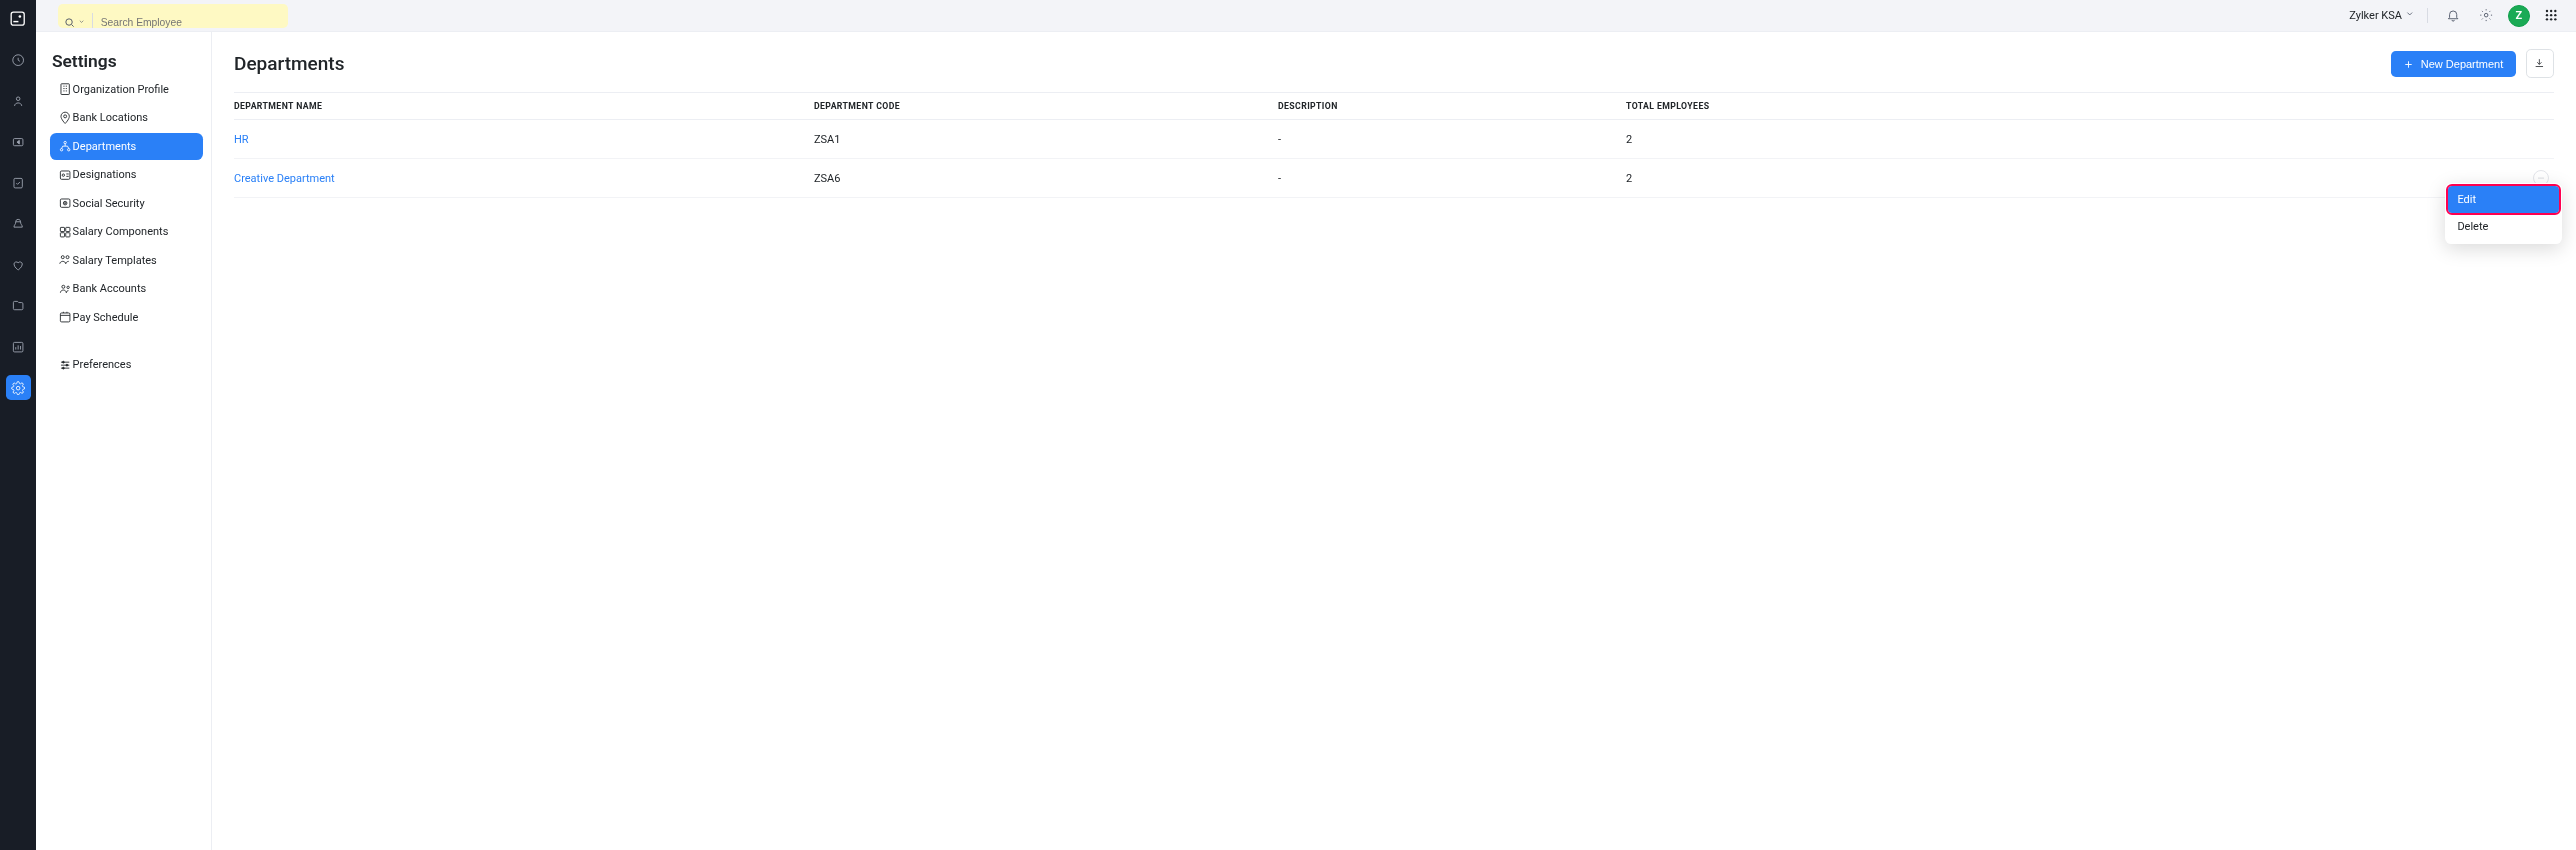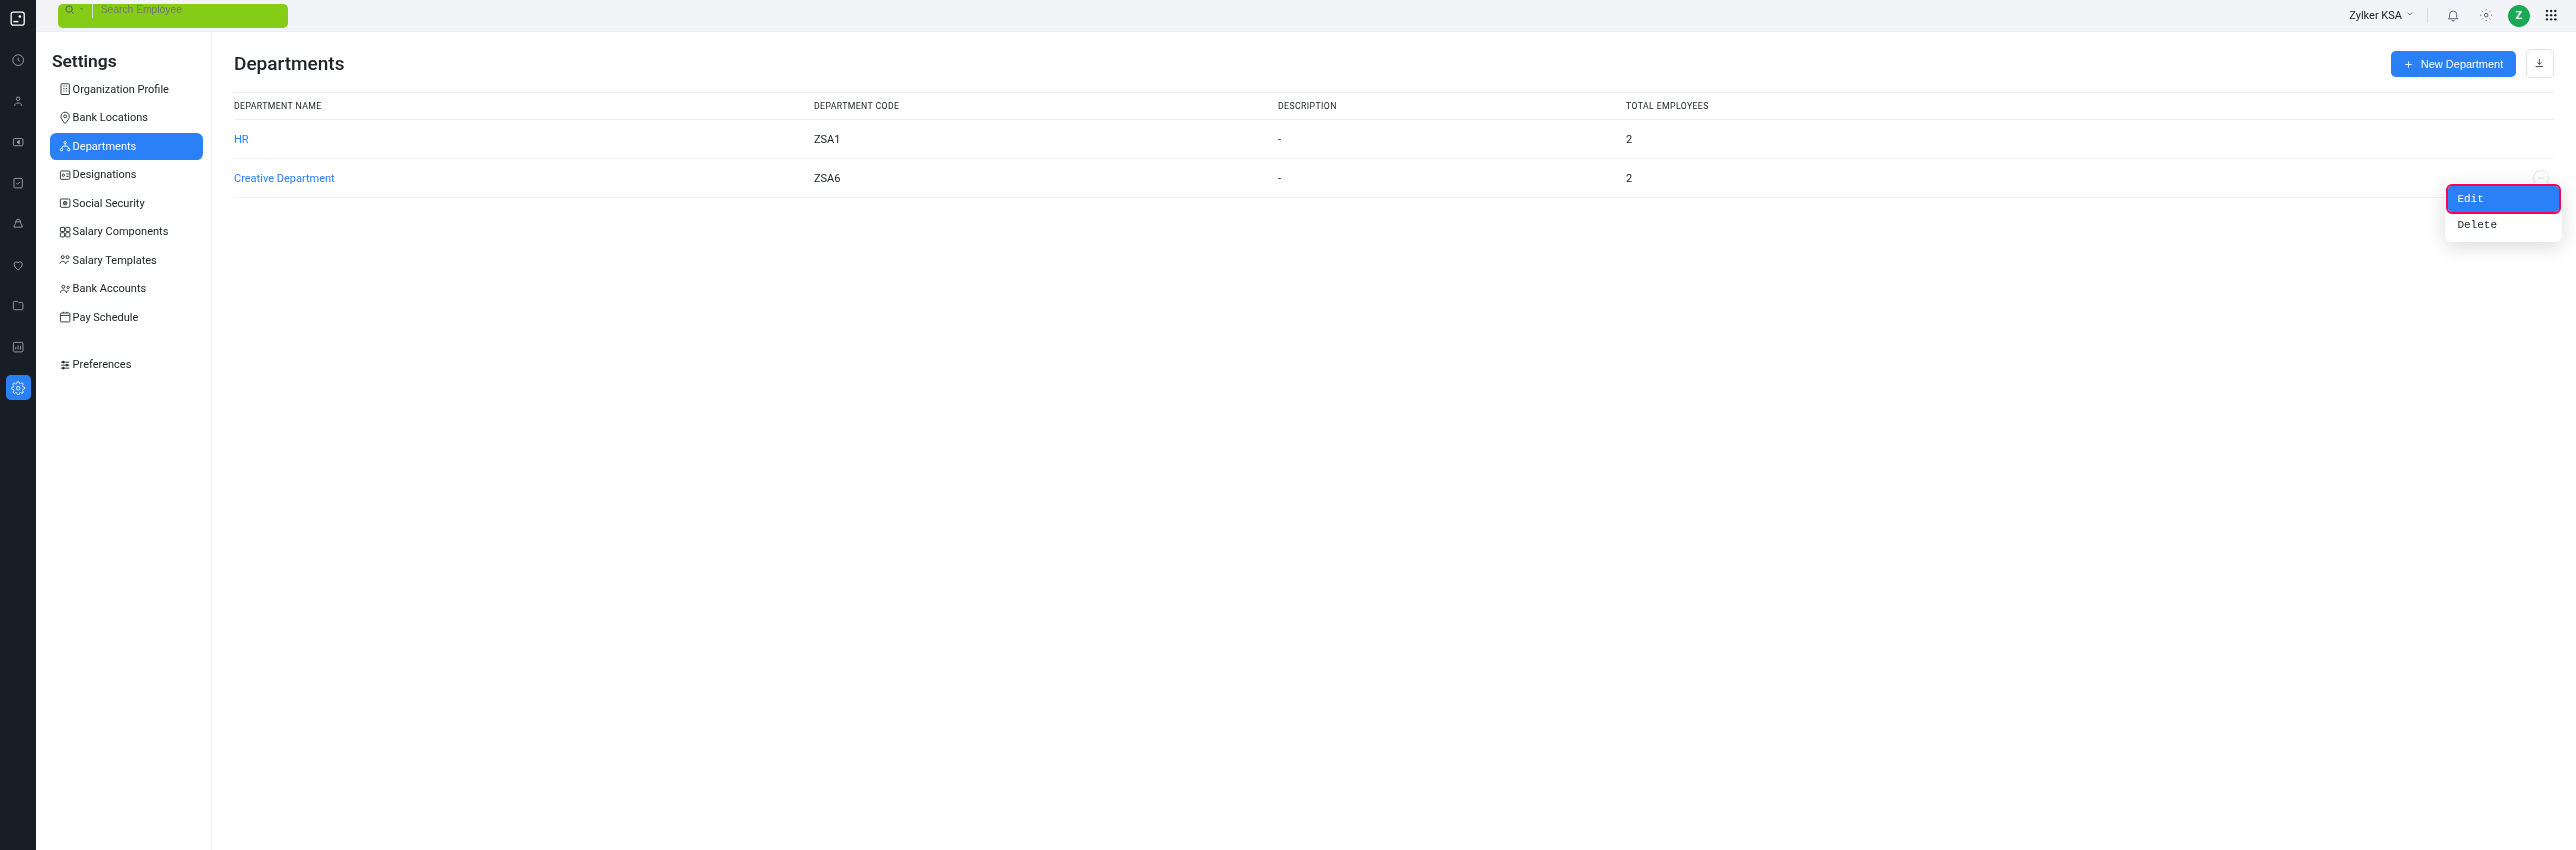--- a/index.html
+++ b/index.html
@@ -44,22 +44,22 @@
       height: 32px;
       background: #f3f4f8;
       display: flex;
       align-items: center;
       padding: 0 12.7px 0 22px;
       gap: 9.5px;
       border-bottom: 0.8px solid #eceef3;
     }
     .search-wrap {
       display: flex;
-      align-items: flex-start;
-      background: #84cc16;
+      align-items: flex-end;
+      background: #fef9c3;
       border-radius: 4.8px;
       height: 24px;
       width: 230px;
     }
     .search-scope {
       display: flex;
       align-items: center;
       gap: 3.2px;
       padding: 0 6.3px;
       color: #4a5264;
@@ -166,21 +166,21 @@
       display: flex; align-items: center; justify-content: center;
       cursor: pointer;
     }
     .btn-icon svg { width: 12.7px; height: 12.7px; stroke: #212529; fill: none; stroke-width: 1.5; }
 
     
     .table { width: 100%; border-collapse: collapse; }
     .table th {
       text-align: left;
       font-size: 8.7px;
-      font-weight: 400;
+      font-weight: 700;
       letter-spacing: 0.4px;
       color: #212529;
       padding: 8px 0;
       border-top: 0.8px solid #eceef3;
       border-bottom: 0.8px solid #eceef3;
     }
     .table td {
       padding: 11px 0;
       border-bottom: 0.8px solid #f2f3f6;
       font-size: 11px;
@@ -208,21 +208,20 @@
       background: #fff;
       border-radius: 6.3px;
       box-shadow: 0 4.8px 19px rgba(0,0,0,0.15);
       padding: 3.2px;
     }
     .ctx-item {
       padding: 7.1px 9.5px;
       border-radius: 4px;
       cursor: pointer;
       font-size: 11px;
-      font-family: Liberation Mono, monospace;
     }
     .ctx-item.highlighted {
       background: #2a80f7;
       color: #fff;
       outline: 2.4px solid #ff0050;
       outline-offset: 0.8px;
     }
   </style>
 </head>
 <body>

